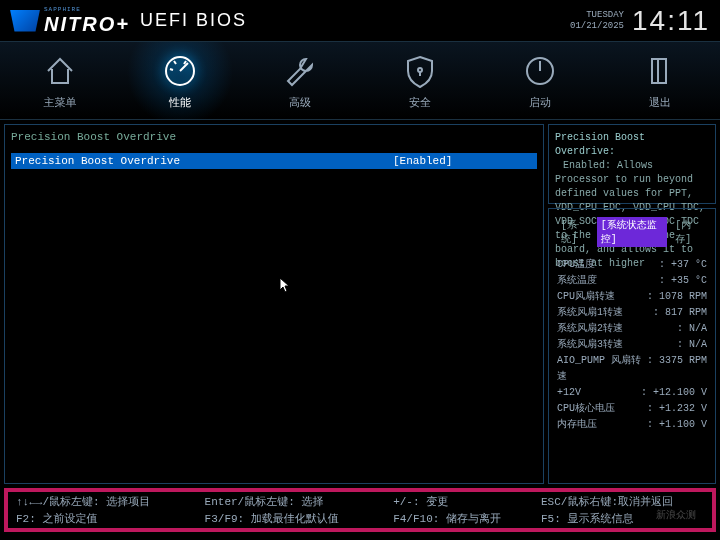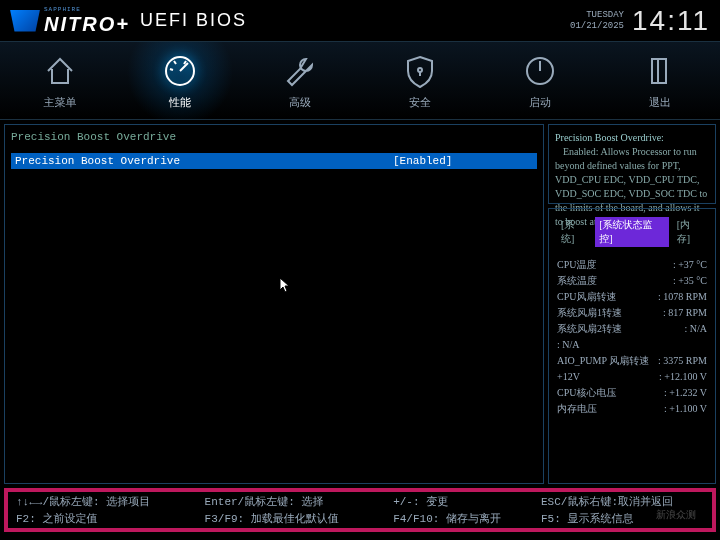--- a/index.html
+++ b/index.html
@@ -83,21 +83,20 @@
 .panel-left {
   width: 540px;
   border: 1px solid #1a4060;
   padding: 6px;
 }
 .panel-right {
   flex: 1;
   display: flex;
   flex-direction: column;
   gap: 4px;
-  font-family: Liberation Serif, serif;
 }
 .help-box {
   border: 1px solid #1a4060;
   padding: 6px;
   font-size: 10px;
   line-height: 1.4;
   color: #8aa;
   height: 80px;
 }
 .help-title { color: #9cc; }
@@ -261,20 +260,21 @@
           </div>
           <div class="mon-row">
             <span class="k">系统风扇1转速</span>
             <span class="v">: 817 RPM</span>
           </div>
           <div class="mon-row">
             <span class="k">系统风扇2转速</span>
             <span class="v">: N/A</span>
           </div>
           <div class="mon-row">
+            <span class="k">系统风扇3转速</span>
             <span class="v">: N/A</span>
           </div>
           <div class="mon-row">
             <span class="k">AIO_PUMP 风扇转速</span>
             <span class="v">: 3375 RPM</span>
           </div>
           <div class="mon-row">
             <span class="k">+12V</span>
             <span class="v">: +12.100 V</span>
           </div>

